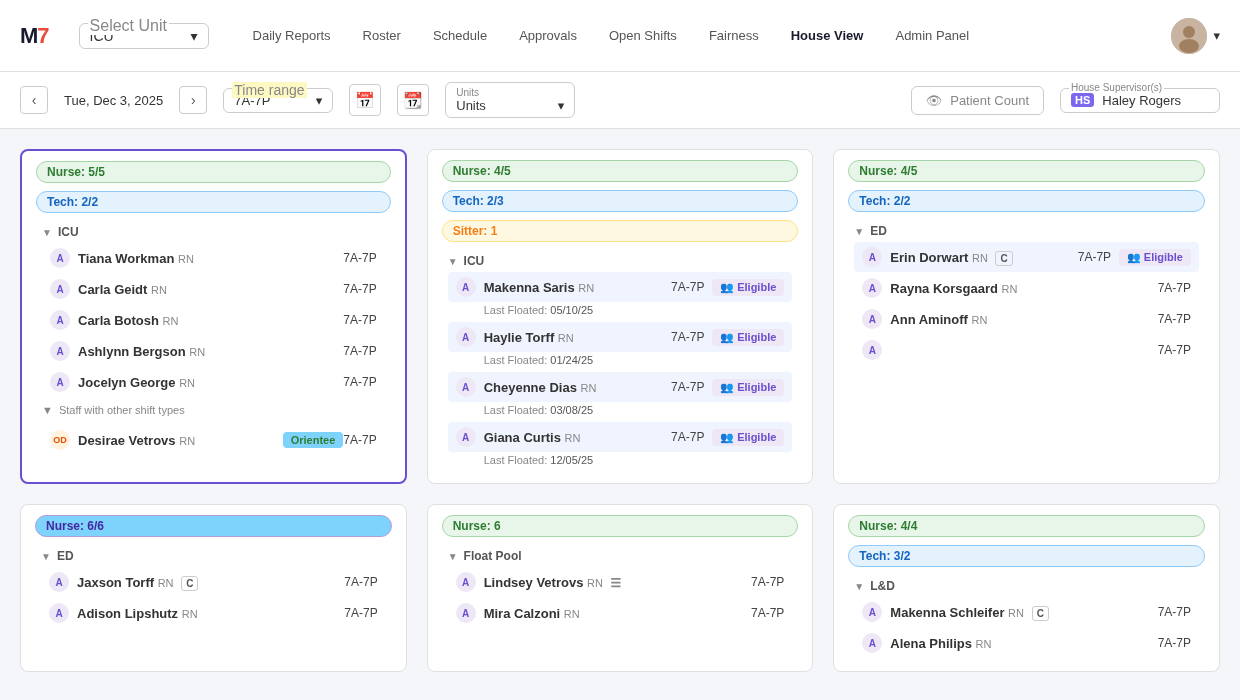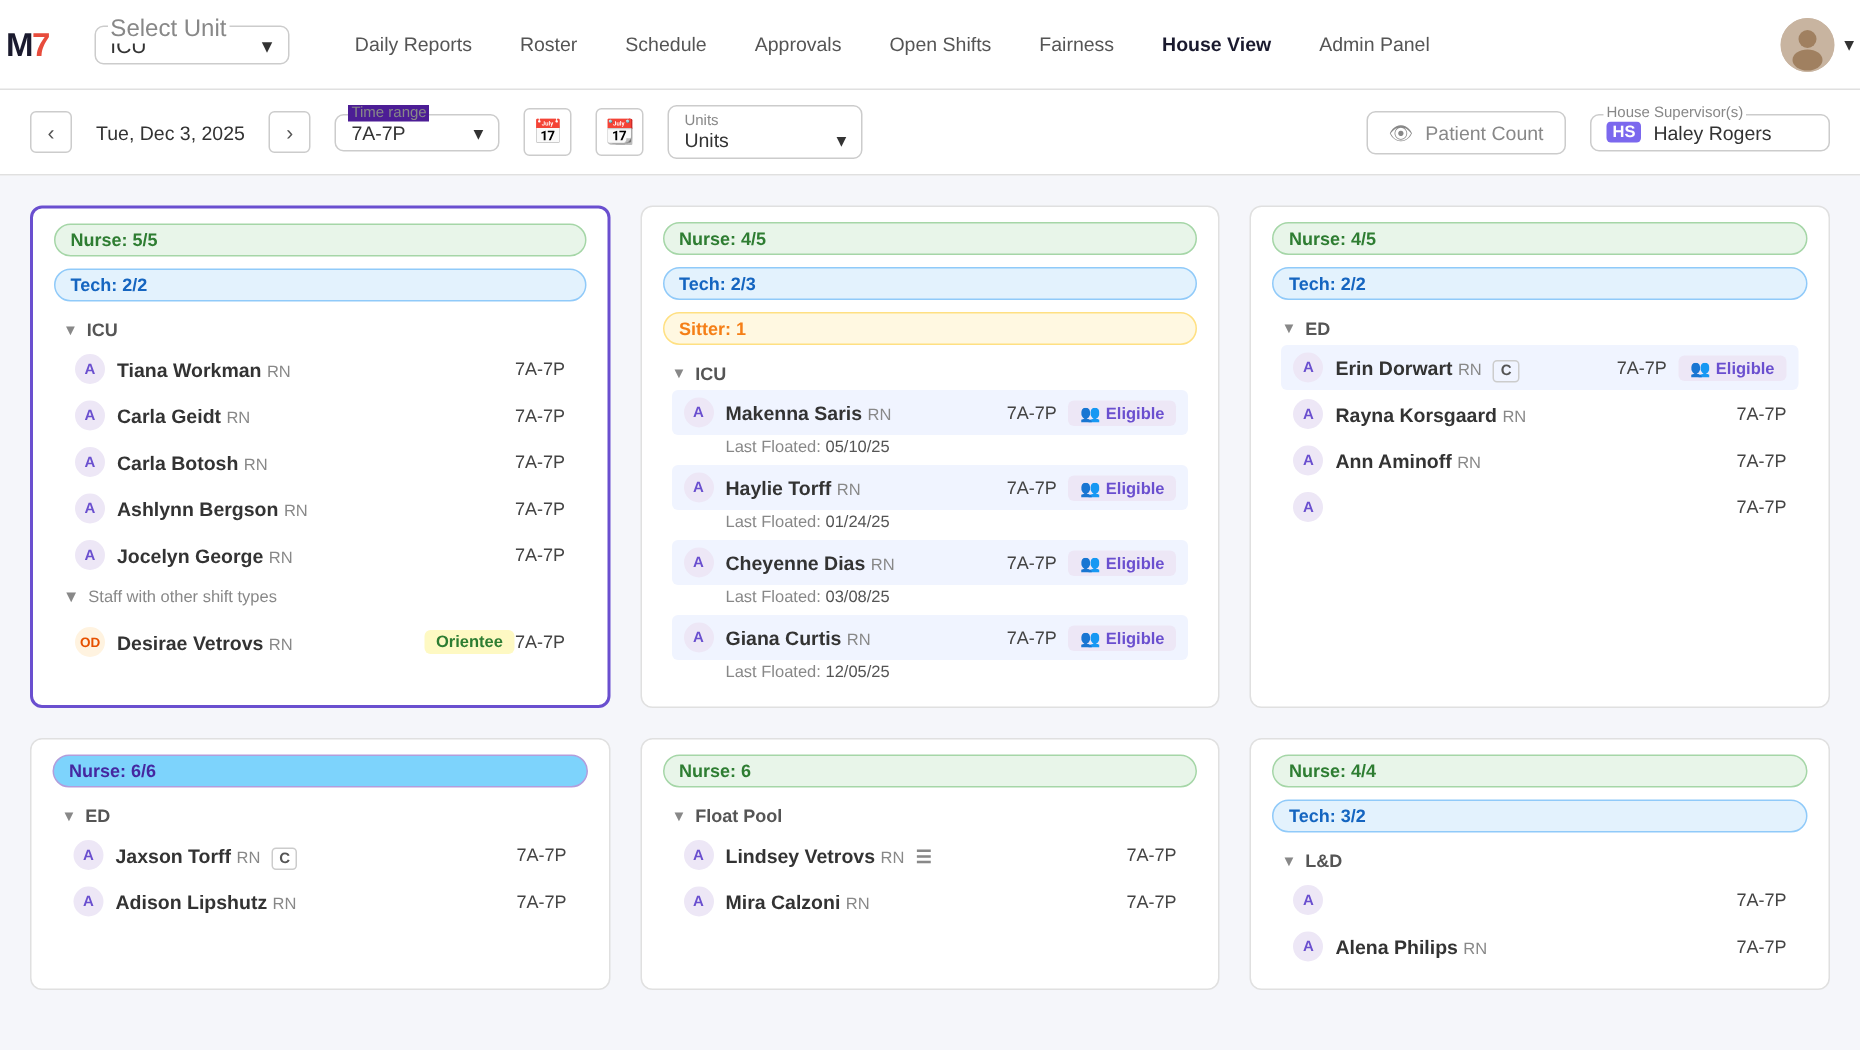--- a/index.html
+++ b/index.html
@@ -1,37 +1,37 @@
 <!DOCTYPE html>
 <html><head>
   <meta charset="utf-8">
   <style>
     * { box-sizing: border-box; margin: 0; padding: 0; }
     body { font-family: -apple-system, BlinkMacSystemFont, 'Segoe UI', sans-serif; background: #f5f6fa; color: #333; font-size: 13px; }
     
     
-    .header { background: #fff; border-bottom: 1px solid #e0e0e0; display: flex; align-items: center; padding: 0 4px; height: 60px; gap: 30px; }
+    .header { background: #fff; border-bottom: 1px solid #e0e0e0; display: flex; align-items: center; padding: 0 20px; height: 72px; gap: 30px; }
     .logo { font-weight: 900; font-size: 22px; color: #1a1a2e; letter-spacing: -1px; }
     .logo span { color: #e74c3c; }
     .select-unit-wrapper { position: relative; border: 1px solid #ccc; border-radius: 6px; padding: 4px 10px; min-width: 130px; }
     .select-unit-label { font-size: 16px; color: #888; position: absolute; top: -7px; left: 8px; background: #fff; padding: 0 2px; }
     .select-unit-value { display: flex; align-items: center; justify-content: space-between; font-size: 14px; font-weight: 500; gap: 10px; cursor: pointer; }
     .nav { display: flex; gap: 4px; align-items: center; flex: 1; }
     .nav-item { padding: 6px 14px; font-size: 13px; color: #555; cursor: pointer; border-radius: 4px; white-space: nowrap; }
     .nav-item.active { font-weight: 700; color: #1a1a2e; }
     .user-avatar { width: 36px; height: 36px; border-radius: 50%; background: #c8b4a0; display: flex; align-items: center; justify-content: center; overflow: hidden; cursor: pointer; }
     .user-section { display: flex; align-items: center; gap: 6px; margin-left: auto; }
     
     
     .toolbar { background: #fff; border-bottom: 1px solid #e0e0e0; padding: 10px 20px; display: flex; align-items: center; gap: 16px; }
     .date-nav { display: flex; align-items: center; gap: 8px; }
     .nav-btn { width: 28px; height: 28px; border: 1px solid #ccc; border-radius: 4px; background: #fff; cursor: pointer; display: flex; align-items: center; justify-content: center; font-size: 14px; color: #555; }
     .date-display { font-size: 13px; font-weight: 500; padding: 4px 8px; }
     .time-range-wrapper { position: relative; border: 1px solid #ccc; border-radius: 6px; padding: 4px 10px; min-width: 110px; }
-    .time-range-label { font-size: 10px; color: #888; position: absolute; top: -7px; left: 8px; background: #4c1d95; padding: 0 2px; }
+    .time-range-label { font-size: 14px; color: #888; position: absolute; top: -7px; left: 8px; background: #fef9c3; padding: 0 2px; }
     .time-range-value { display: flex; align-items: center; justify-content: space-between; font-size: 13px; gap: 8px; cursor: pointer; }
     .icon-btn { width: 32px; height: 32px; border: 1px solid #ccc; border-radius: 4px; background: #fff; cursor: pointer; display: flex; align-items: center; justify-content: center; font-size: 16px; color: #555; }
     .units-wrapper { position: relative; border: 1px solid #ccc; border-radius: 6px; padding: 4px 10px; min-width: 130px; }
     .units-value { display: flex; align-items: center; justify-content: space-between; font-size: 13px; gap: 8px; cursor: pointer; }
     .spacer { flex: 1; }
     .patient-count-btn { display: flex; align-items: center; gap: 8px; border: 1px solid #ccc; border-radius: 6px; padding: 6px 14px; background: #fff; cursor: pointer; color: #888; font-size: 13px; }
     .supervisor-wrapper { position: relative; border: 1px solid #ccc; border-radius: 6px; padding: 4px 10px; min-width: 160px; }
     .supervisor-label { font-size: 10px; color: #888; position: absolute; top: -7px; left: 8px; background: #fff; padding: 0 2px; }
     .supervisor-value { display: flex; align-items: center; gap: 8px; font-size: 13px; font-weight: 500; }
     .hs-badge { background: #7b68ee; color: #fff; border-radius: 3px; padding: 1px 4px; font-size: 11px; font-weight: 700; }
@@ -57,21 +57,21 @@
     .staff-row.highlighted { background: #f0f4ff; }
     .role-badge { width: 20px; height: 20px; border-radius: 50%; background: #e0e0e0; display: flex; align-items: center; justify-content: center; font-size: 10px; font-weight: 700; color: #555; margin-right: 8px; flex-shrink: 0; }
     .role-badge.purple { background: #ede7f6; color: #6a4fcf; }
     .role-badge.od { background: #fff3e0; color: #e65100; font-size: 9px; }
     .staff-name { font-size: 13px; font-weight: 600; flex: 1; }
     .staff-title { font-size: 11px; color: #888; font-weight: 400; }
     .shift-time { font-size: 12px; color: #444; font-weight: 500; margin-left: auto; }
     .float-info { font-size: 11px; color: #888; padding: 1px 8px 5px 36px; }
     .float-info span { color: #555; font-weight: 500; }
     .eligible-badge { background: #ede7f6; color: #6a4fcf; border-radius: 4px; padding: 2px 8px; font-size: 11px; font-weight: 600; display: flex; align-items: center; gap: 4px; margin-left: 8px; }
-    .orientee-badge { background: #fef9c3; color: #2e7d32; border-radius: 4px; padding: 2px 8px; font-size: 11px; font-weight: 600; }
+    .orientee-badge { background: #7dd3fc; color: #2e7d32; border-radius: 4px; padding: 2px 8px; font-size: 11px; font-weight: 600; }
     .charge-badge { border: 1px solid #ccc; border-radius: 3px; padding: 1px 4px; font-size: 10px; color: #555; margin-left: 4px; }
     .list-icon { font-size: 12px; color: #888; margin-left: 4px; }
     
     .unit-card-body { padding: 0 6px 10px; }
   </style>
 </head>
 <body>
 
 <div class="header">
   <div class="logo">M<span>7</span></div>
@@ -340,20 +340,21 @@
       <span class="badge badge-tech">Tech: 3/2</span>
     </div>
     <div class="unit-card-body">
       <div class="unit-section">
         <div class="unit-section-header">
           <span class="section-arrow">▼</span>
           <span>L&amp;D</span>
         </div>
         <div class="staff-row">
           <div class="role-badge purple">A</div>
+          <span class="staff-name">Makenna Schleifer <span class="staff-title">RN</span> <span class="charge-badge">C</span></span>
           <span class="shift-time">7A-7P</span>
         </div>
         <div class="staff-row">
           <div class="role-badge purple">A</div>
           <span class="staff-name">Alena Philips <span class="staff-title">RN</span></span>
           <span class="shift-time">7A-7P</span>
         </div>
       </div>
     </div>
   </div>

